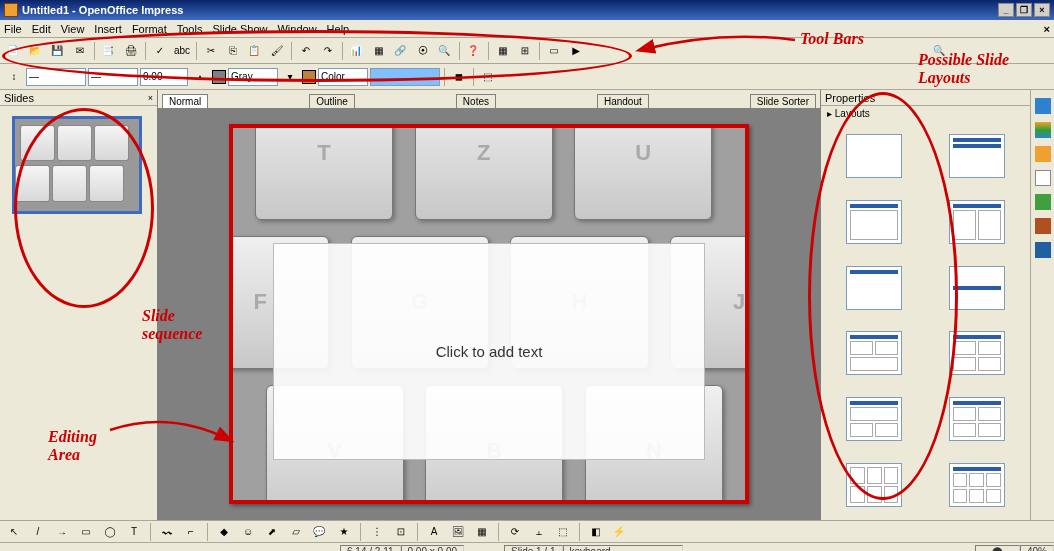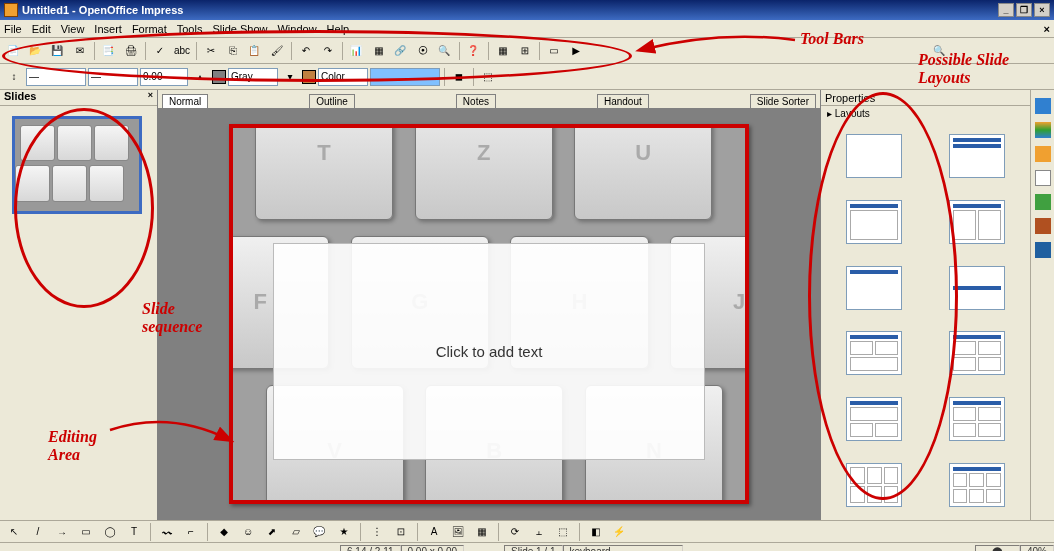--- a/index.html
+++ b/index.html
@@ -12,21 +12,21 @@
   .menubar { height: 18px; background: #ece9d8; display: flex; align-items: center; padding: 0 4px; gap: 10px; border-bottom: 1px solid #aca899; }
   .menubar span { cursor: default; }
   .menubar .x { margin-left:auto; color:#000; font-weight:bold; }
   .toolbar { height: 26px; background: #ece9d8; border-bottom: 1px solid #aca899; display: flex; align-items: center; padding: 0 4px; gap: 2px; overflow:hidden; }
   .tbtn { width: 20px; height: 20px; border: 1px solid transparent; background: #ece9d8; display:flex; align-items:center; justify-content:center; font-size:10px; }
   .sep { width: 1px; height: 18px; background: #aca899; margin: 0 2px; }
   .combo { height: 18px; border: 1px solid #7f9db9; background:#fff; display:flex; align-items:center; padding:0 2px; font-size:10px; }
   .colorswatch { width:14px; height:14px; }
   .main-area { display:flex; height: 430px; }
   .slidepanel { width: 158px; background:#ece9d8; border-right:1px solid #808080; display:flex; flex-direction:column; }
-  .slidepanel-header { height:16px; border-bottom:1px solid #aca899; padding:0 4px; font-weight:bold; display:flex; }
+  .slidepanel-header { height:16px; border-bottom:1px solid #aca899; padding:0 4px; font-weight:normal; display:flex; align-items:center; }
   .slidepanel-header .close { margin-left:auto; font-size:9px; }
   .thumb { margin:10px 12px; width:130px; height:98px; border:3px solid #3d6bc2; background:#888; }
   .thumb-keyboard { width:100%; height:100%; background:#999; position:relative; overflow:hidden; }
   .key { position:absolute; background:linear-gradient(#f5f5f5,#d8d8d8); border:1px solid #888; border-radius:3px; }
   .editor { flex:1; background:#808080; display:flex; flex-direction:column; }
   .viewtabs { height:18px; background:#ece9d8; display:flex; align-items:flex-end; padding:0 4px; gap:14px;justify-content:space-between; }
   .viewtabs span { border:1px solid #808080; border-bottom:none; background:#ece9d8; padding:1px 6px; font-size:10px; }
   .viewtabs span.active { background:#fff; }
   .canvas-wrap { flex:1; background:#808080; padding:16px 28px; display:flex; align-items:stretch; justify-content:center; }
   .slide-canvas { width:520px; height:380px; background:#a0a0a0; border:4px solid #c00; position:relative; overflow:hidden; box-shadow:2px 2px 4px rgba(0,0,0,0.4); }
@@ -337,21 +337,21 @@
   <div class="cell">—⬤—</div>
   <div class="cell">40%</div>
 </div>
 
 <div class="ellipse" style="left:2px; top:30px; width:630px; height:52px;"></div>
 <div class="ellipse" style="left:14px; top:108px; width:140px; height:200px;"></div>
 <div class="ellipse" style="left:808px; top:92px; width:150px; height:408px;"></div>
 
 <div class="annot" style="left:800px; top:30px;">Tool Bars</div>
 <div class="annot" style="left:918px; top:51px; width:130px;">Possible Slide Layouts</div>
-<div class="annot" style="left:142px; top:300px; width:90px;">Slide sequence</div>
+<div class="annot" style="left:142px; top:307px; width:90px;">Slide sequence</div>
 <div class="annot" style="left:48px; top:428px; width:80px;">Editing Area</div>
 
 <svg class="annots" width="1054" height="551">
   <defs>
       <marker id="ah" markerWidth="8" markerHeight="8" refX="6" refY="3" orient="auto">
         <path d="M0,0 L0,6 L8,3 z" fill="#c00"></path>
       </marker>
     </defs>
   <path d="M 795 40 Q 720 30 640 50" stroke="#c00" stroke-width="2.5" fill="none" marker-end="url(#ah)"></path>
   <path d="M 110 430 Q 170 410 230 440" stroke="#c00" stroke-width="2.5" fill="none" marker-end="url(#ah)"></path>

